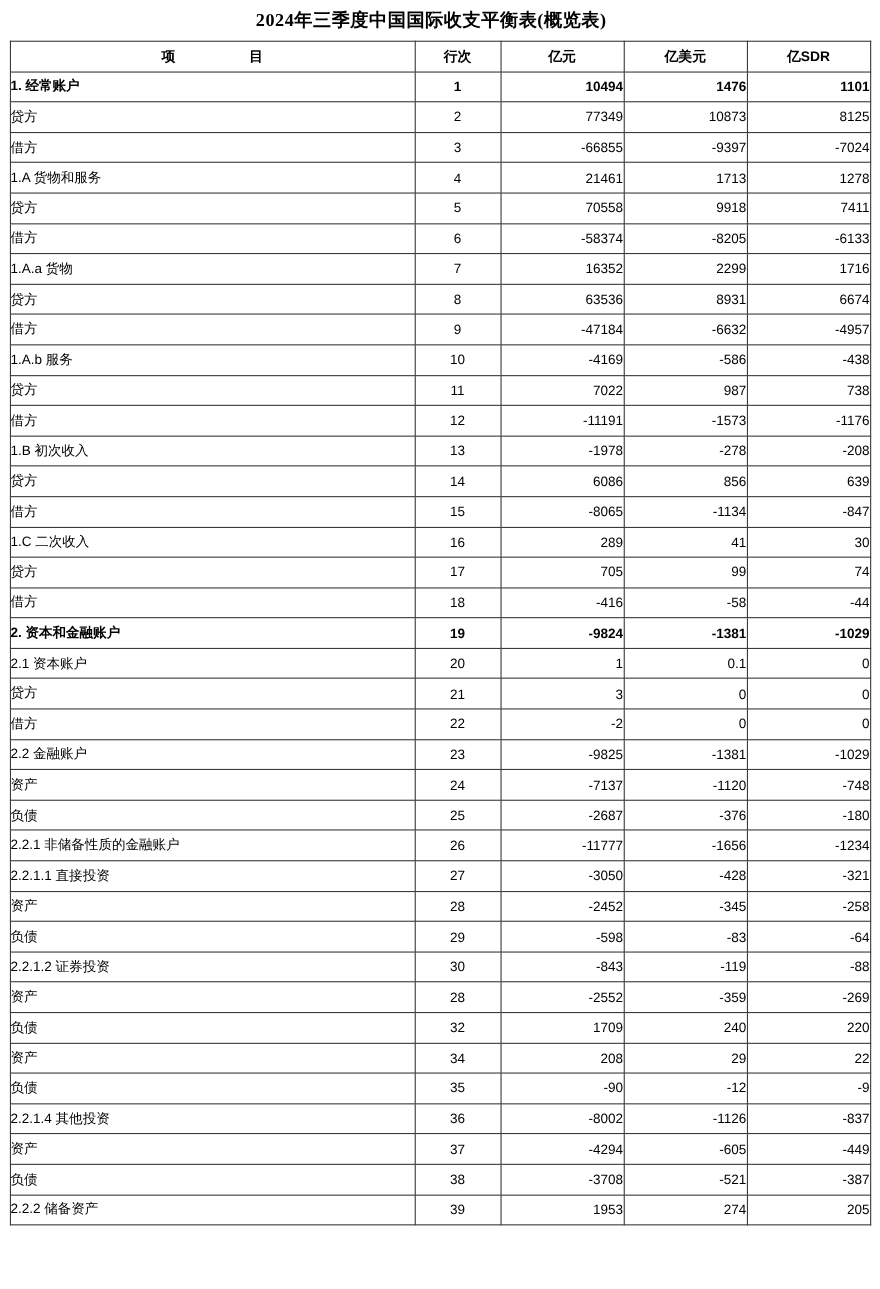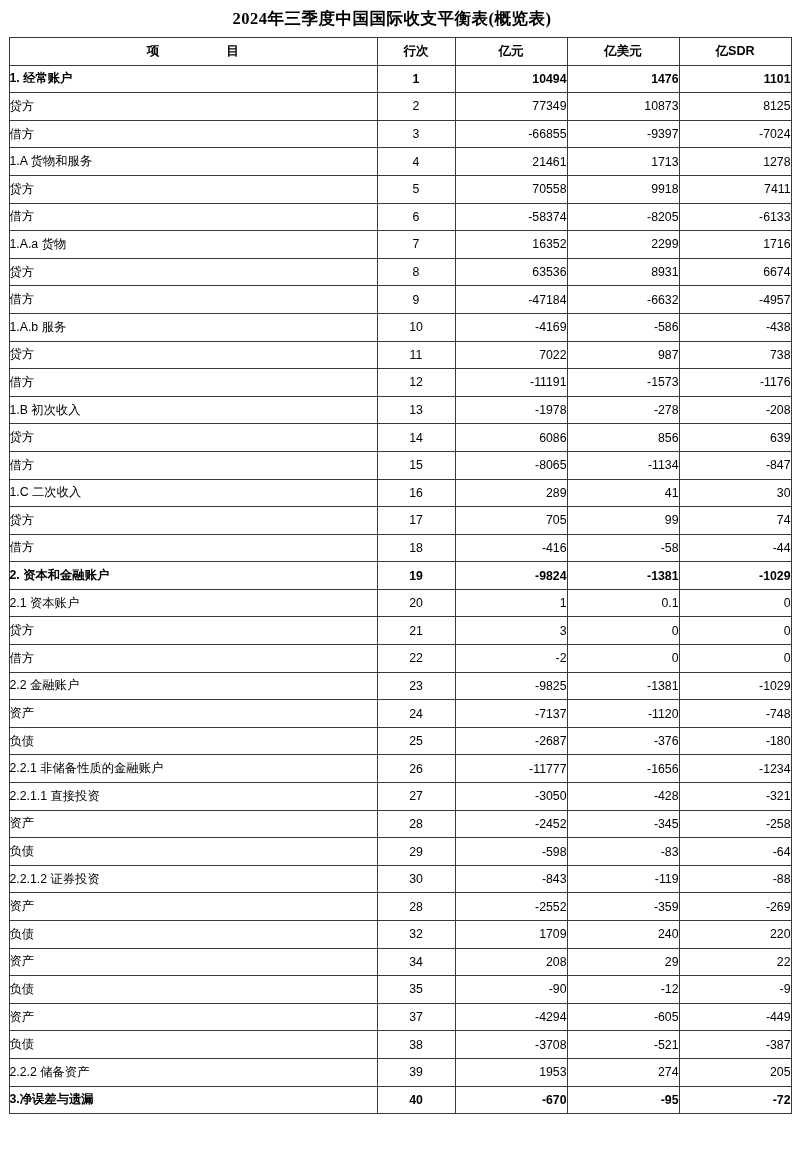--- a/index.html
+++ b/index.html
@@ -337,43 +337,43 @@
           <td class="num">22</td>
         </tr>
         <tr>
           <td class="item lv4">负债</td>
           <td class="ctr">35</td>
           <td class="num">-90</td>
           <td class="num">-12</td>
           <td class="num">-9</td>
         </tr>
         <tr>
+          <td class="item lv3">2.2.1.4 其他投资</td>
+          <td class="ctr">36</td>
+          <td class="num">-8002</td>
+          <td class="num">-1126</td>
+          <td class="num">-837</td>
+        </tr>
+        <tr>
           <td class="item lv4">资产</td>
           <td class="ctr">37</td>
           <td class="num">-4294</td>
           <td class="num">-605</td>
           <td class="num">-449</td>
         </tr>
         <tr>
           <td class="item lv4">负债</td>
           <td class="ctr">38</td>
           <td class="num">-3708</td>
           <td class="num">-521</td>
           <td class="num">-387</td>
         </tr>
         <tr>
           <td class="item lv2">2.2.2 储备资产</td>
           <td class="ctr">39</td>
           <td class="num">1953</td>
           <td class="num">274</td>
           <td class="num">205</td>
         </tr>
-        <tr class="bold">
-          <td class="item lv0">3.净误差与遗漏</td>
-          <td class="ctr">40</td>
-          <td class="num">-670</td>
-          <td class="num">-95</td>
-          <td class="num">-72</td>
-        </tr>
       </tbody>
   </table>
 
 </div>
 
 </body></html>

